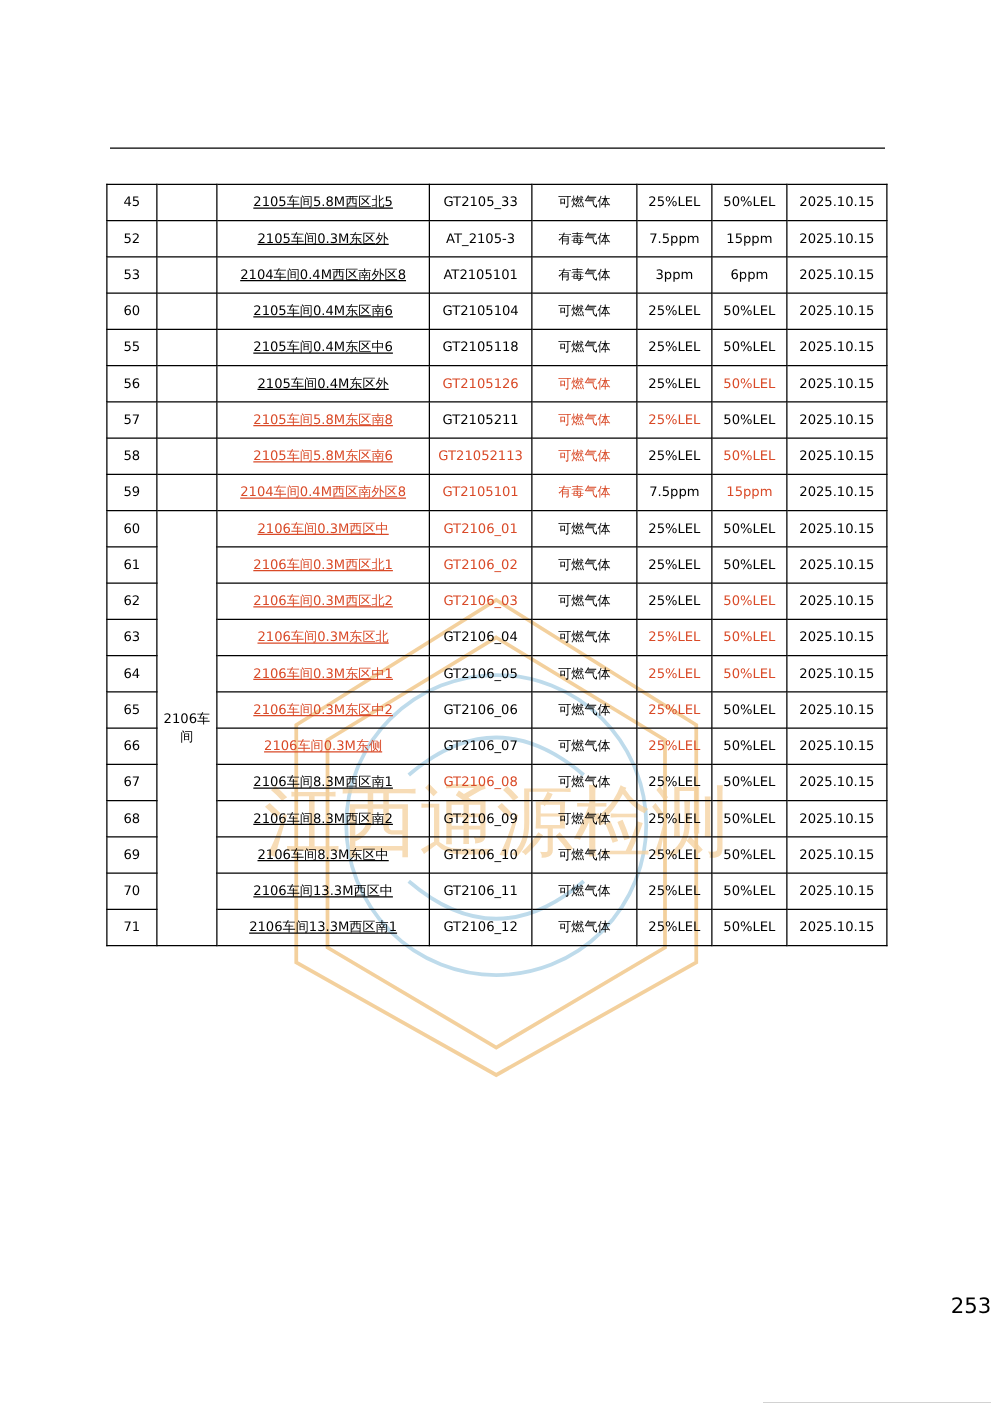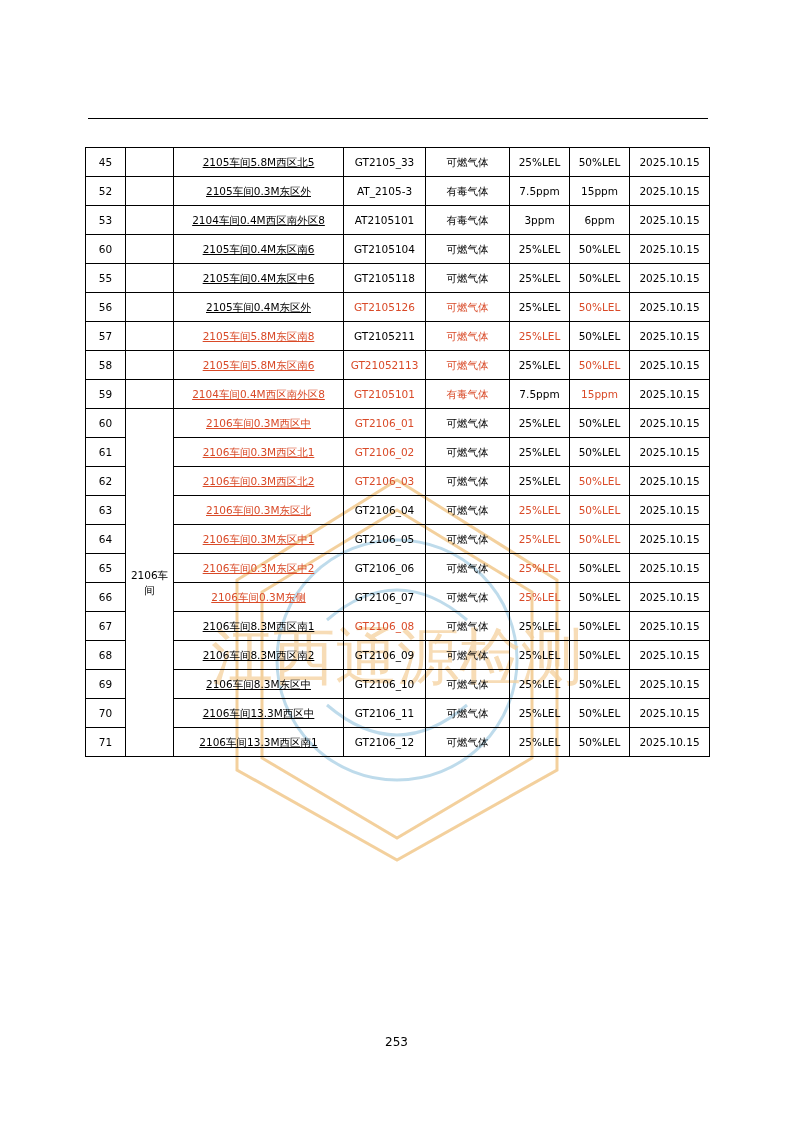--- a/index.html
+++ b/index.html
@@ -99,23 +99,23 @@
   td.c-date    { width: 80px; font-family: "DejaVu Sans Mono", "Liberation Mono", monospace; font-size: 10px; }
 
   .red { color: #d94a28; }
 
   
   .page-number {
     position: absolute;
     left: 0;
     right: 0;
     top: 1035px;
-    text-align: center;
+    text-align: right;
     font-family: "DejaVu Sans", "Liberation Sans", sans-serif;
-    font-size: 12px;
+    font-size: 17px;
   }
 </style>
 </head>
 <body>
 
 <div class="page">
 
   <div class="header-rule"></div>
 
   <div class="watermark">

